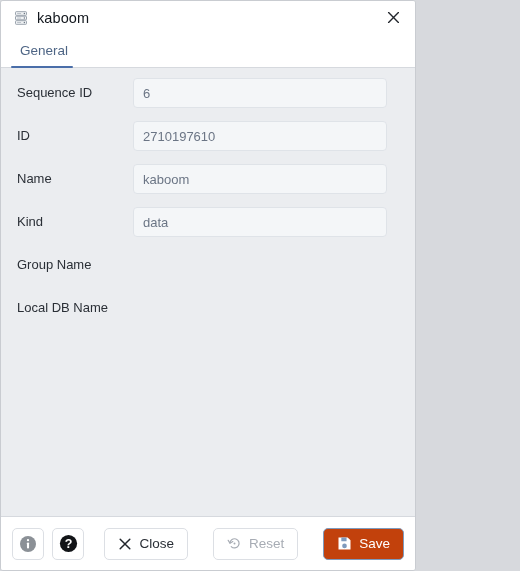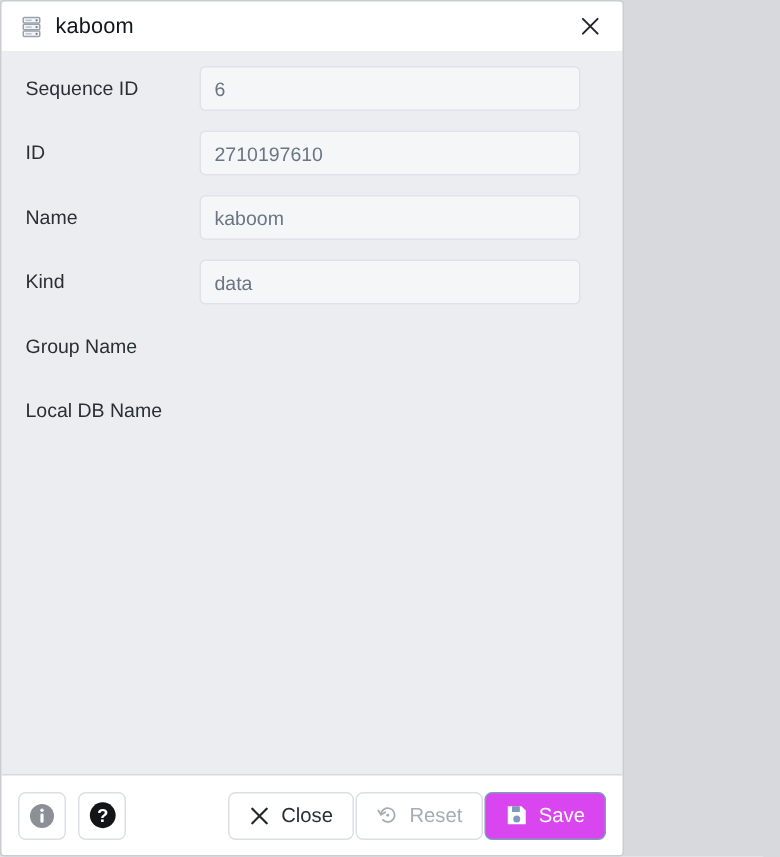--- a/index.html
+++ b/index.html
@@ -152,21 +152,21 @@
   }
   .footer-left {
     display: flex;
     align-items: center;
     gap: 8px;
   }
   .footer-right {
     margin-left: auto;
     display: flex;
     align-items: center;
-    gap: 1px;
+    gap: 25px;
   }
   .icon-btn {
     width: 32px;
     height: 32px;
     border: 1px solid #dcdfe4;
     border-radius: 5px;
     background: #ffffff;
     display: flex;
     align-items: center;
     justify-content: center;
@@ -185,21 +185,21 @@
     padding: 0 13px;
     font-family: "Liberation Sans", sans-serif;
     font-size: 13.5px;
     color: #2a2f36;
     cursor: pointer;
   }
   .btn.muted {
     color: #a7acb4;
   }
   .btn.primary {
-    background: #d946ef;
+    background: #c2410c;
     border-color: #7e9abd;
     color: #ffffff;
     cursor: default;
   }
   .btn svg { display: block; }
 </style>
 </head>
 <body>
 
 <div class="window">
@@ -223,20 +223,25 @@
       </g>
     </svg>
     <div class="title-text">kaboom</div>
     <div class="title-close">
       <svg width="15" height="15" viewBox="0 0 15 15">
         <path d="M2.6 2.6 L12.4 12.4 M12.4 2.6 L2.6 12.4" stroke="#22262c" stroke-width="1.35" stroke-linecap="round"></path>
       </svg>
     </div>
   </div>
 
+  <div class="tabbar">
+    <div class="tab active">
+      <span>General</span>
+    </div>
+  </div>
 
   <div class="body">
 
     <div class="field-row">
       <div class="field-label">Sequence ID</div>
       <input class="field-input" type="text" readonly="" value="6" style="">
     </div>
 
     <div class="field-row">
       <div class="field-label">ID</div>

